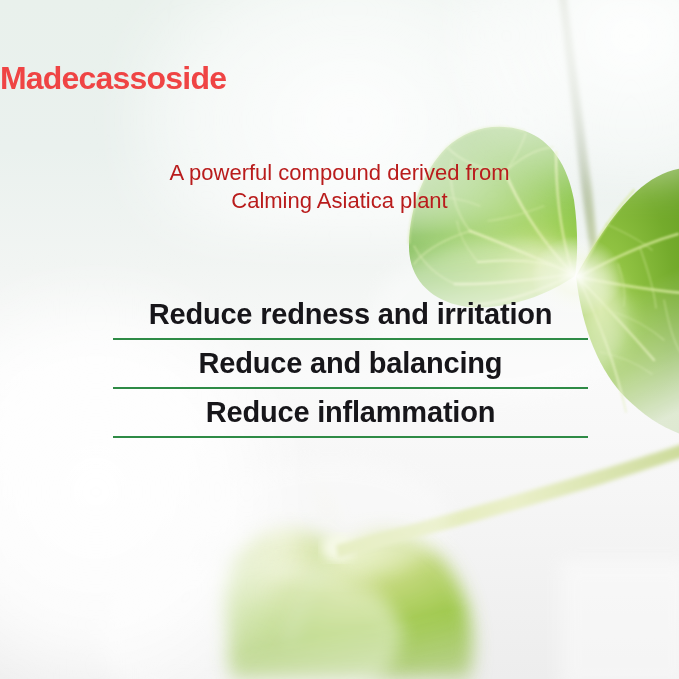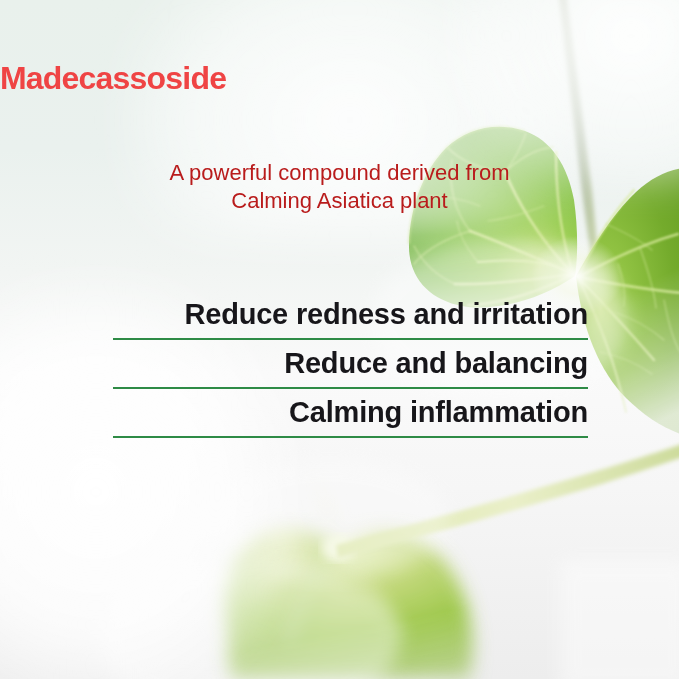--- a/index.html
+++ b/index.html
@@ -103,21 +103,21 @@
   .subtitle-line { display: block; }
 
   .benefits {
     position: absolute;
     left: 113px;
     width: 475px;
     top: 296px;
   }
   .benefit-row {
     position: relative;
-    text-align: right;
+    text-align: center;
   }
   .benefit-label {
     display: block;
     font-size: 29px;
     font-weight: bold;
     color: #17161a;
     line-height: 1;
     padding: 4px 0 9px 0;
     letter-spacing: -0.2px;
     white-space: nowrap;
@@ -345,20 +345,20 @@
         <span class="benefit-label">Reduce redness and irritation</span>
       </div>
       <div class="benefit-divider"></div>
 
       <div class="benefit-row">
         <span class="benefit-label">Reduce and balancing</span>
       </div>
       <div class="benefit-divider"></div>
 
       <div class="benefit-row">
-        <span class="benefit-label">Calming inflammation</span>
+        <span class="benefit-label">Reduce inflammation</span>
       </div>
       <div class="benefit-divider"></div>
 
 
     </div>
   </div>
 </div>
 
 </body></html>

